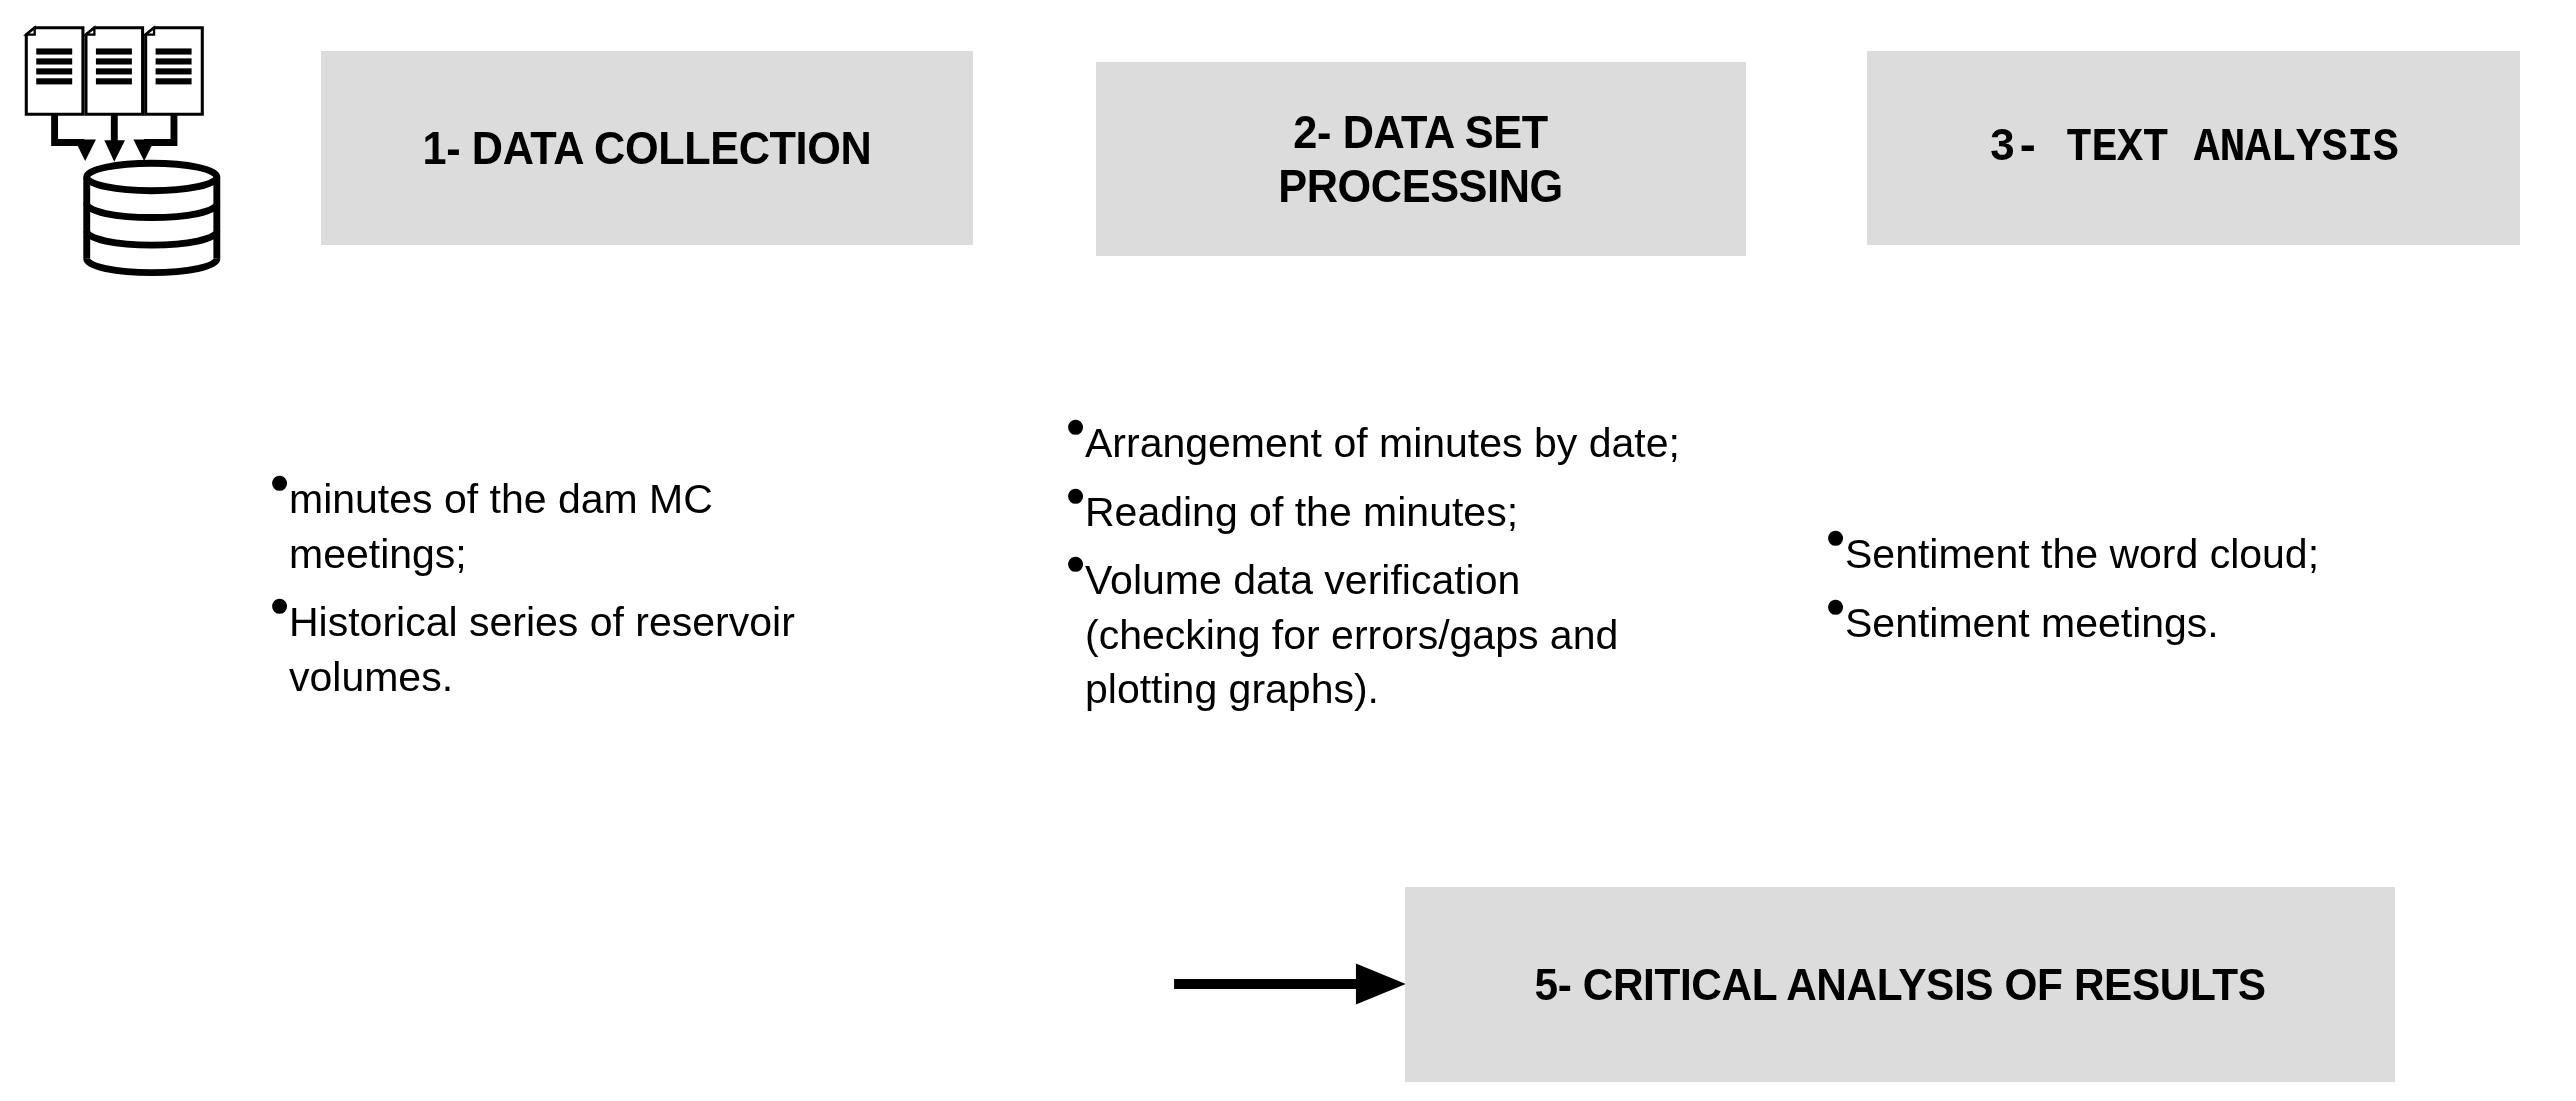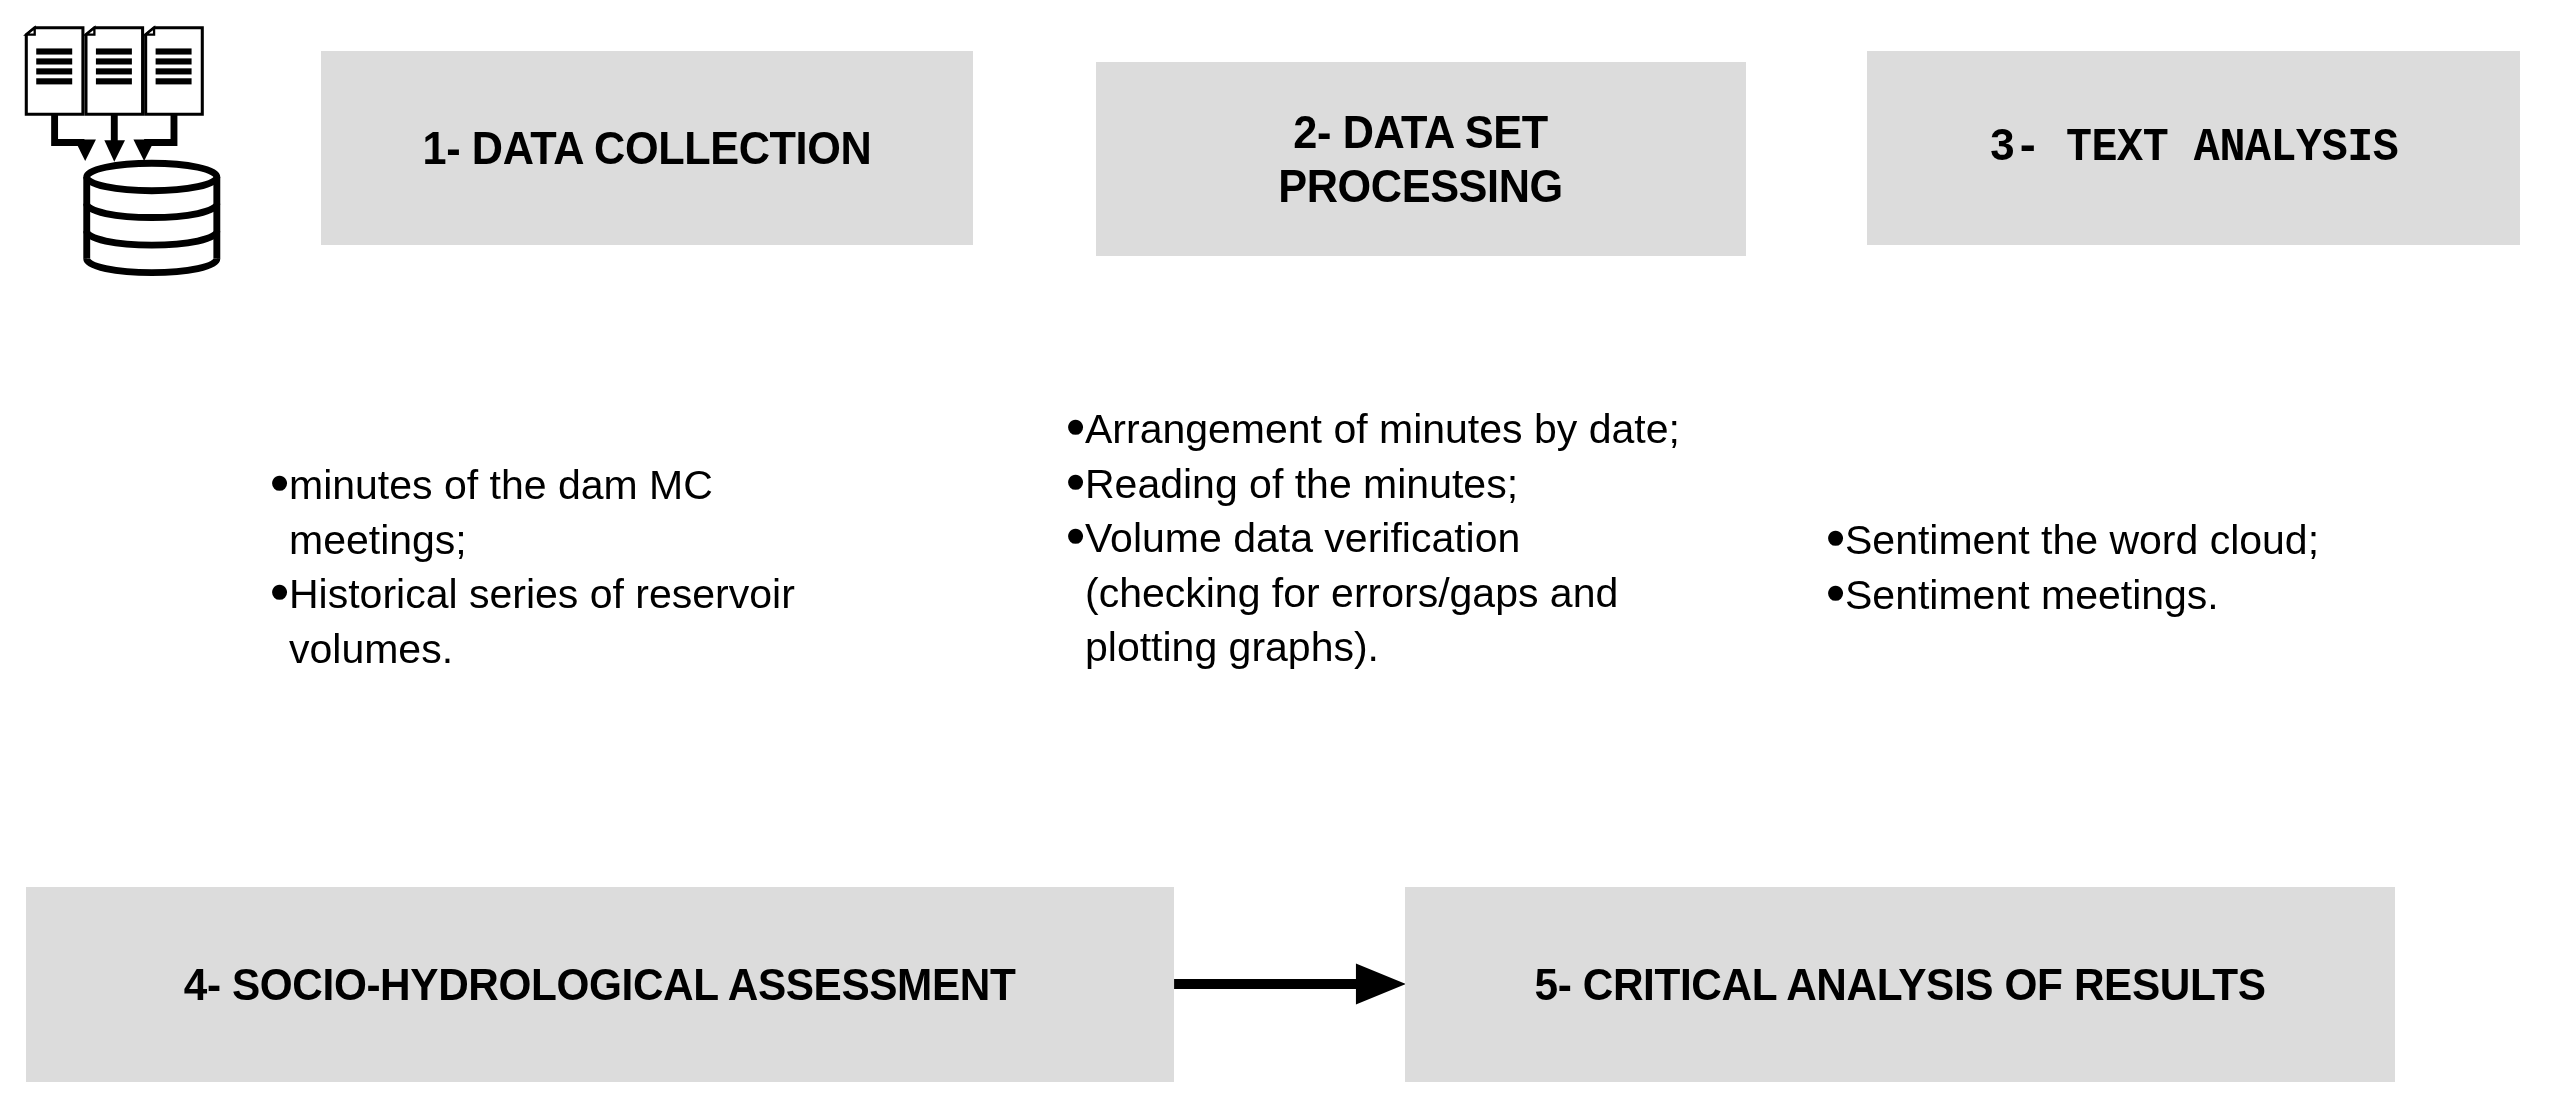--- a/index.html
+++ b/index.html
@@ -64,20 +64,21 @@
     margin: 0;
   }
   .bullet-dot {
     flex: 0 0 auto;
     width: 20px;
     font-size: 35px;
     line-height: 1.33;
   }
   .bullet-text {
     flex: 1 1 auto;
+    margin-top: 14px;
   }
 
   #list-1 { left: 269px;  top: 458px; width: 612px; }
   #list-2 { left: 1065px; top: 402px; width: 635px; }
   #list-3 { left: 1825px; top: 513px; width: 627px; }
 
   
   #flow-arrow {
     position: absolute;
     left: 1173px;
@@ -199,23 +200,20 @@
     <div class="bullet-row">
       <span class="bullet-dot">●</span>
       <span class="bullet-text">Sentiment the word cloud;</span>
     </div>
     <div class="bullet-row">
       <span class="bullet-dot">●</span>
       <span class="bullet-text">Sentiment meetings.</span>
     </div>
   </div>
 
-  <div id="stage-4" class="stage-box">
-    <span class="stage-title">4- SOCIO-HYDROLOGICAL ASSESSMENT</span>
-  </div>
 
   <div id="flow-arrow">
     <svg viewBox="0 0 306 66" width="234" height="50" xmlns="http://www.w3.org/2000/svg">
       <g>
         <path d="M0 33 L250 33" fill="none" stroke="#000000" stroke-width="13"></path>
         <path d="M240 6 L306 33 L240 60 Z" fill="#000000"></path>
       </g>
     </svg>
   </div>
 

